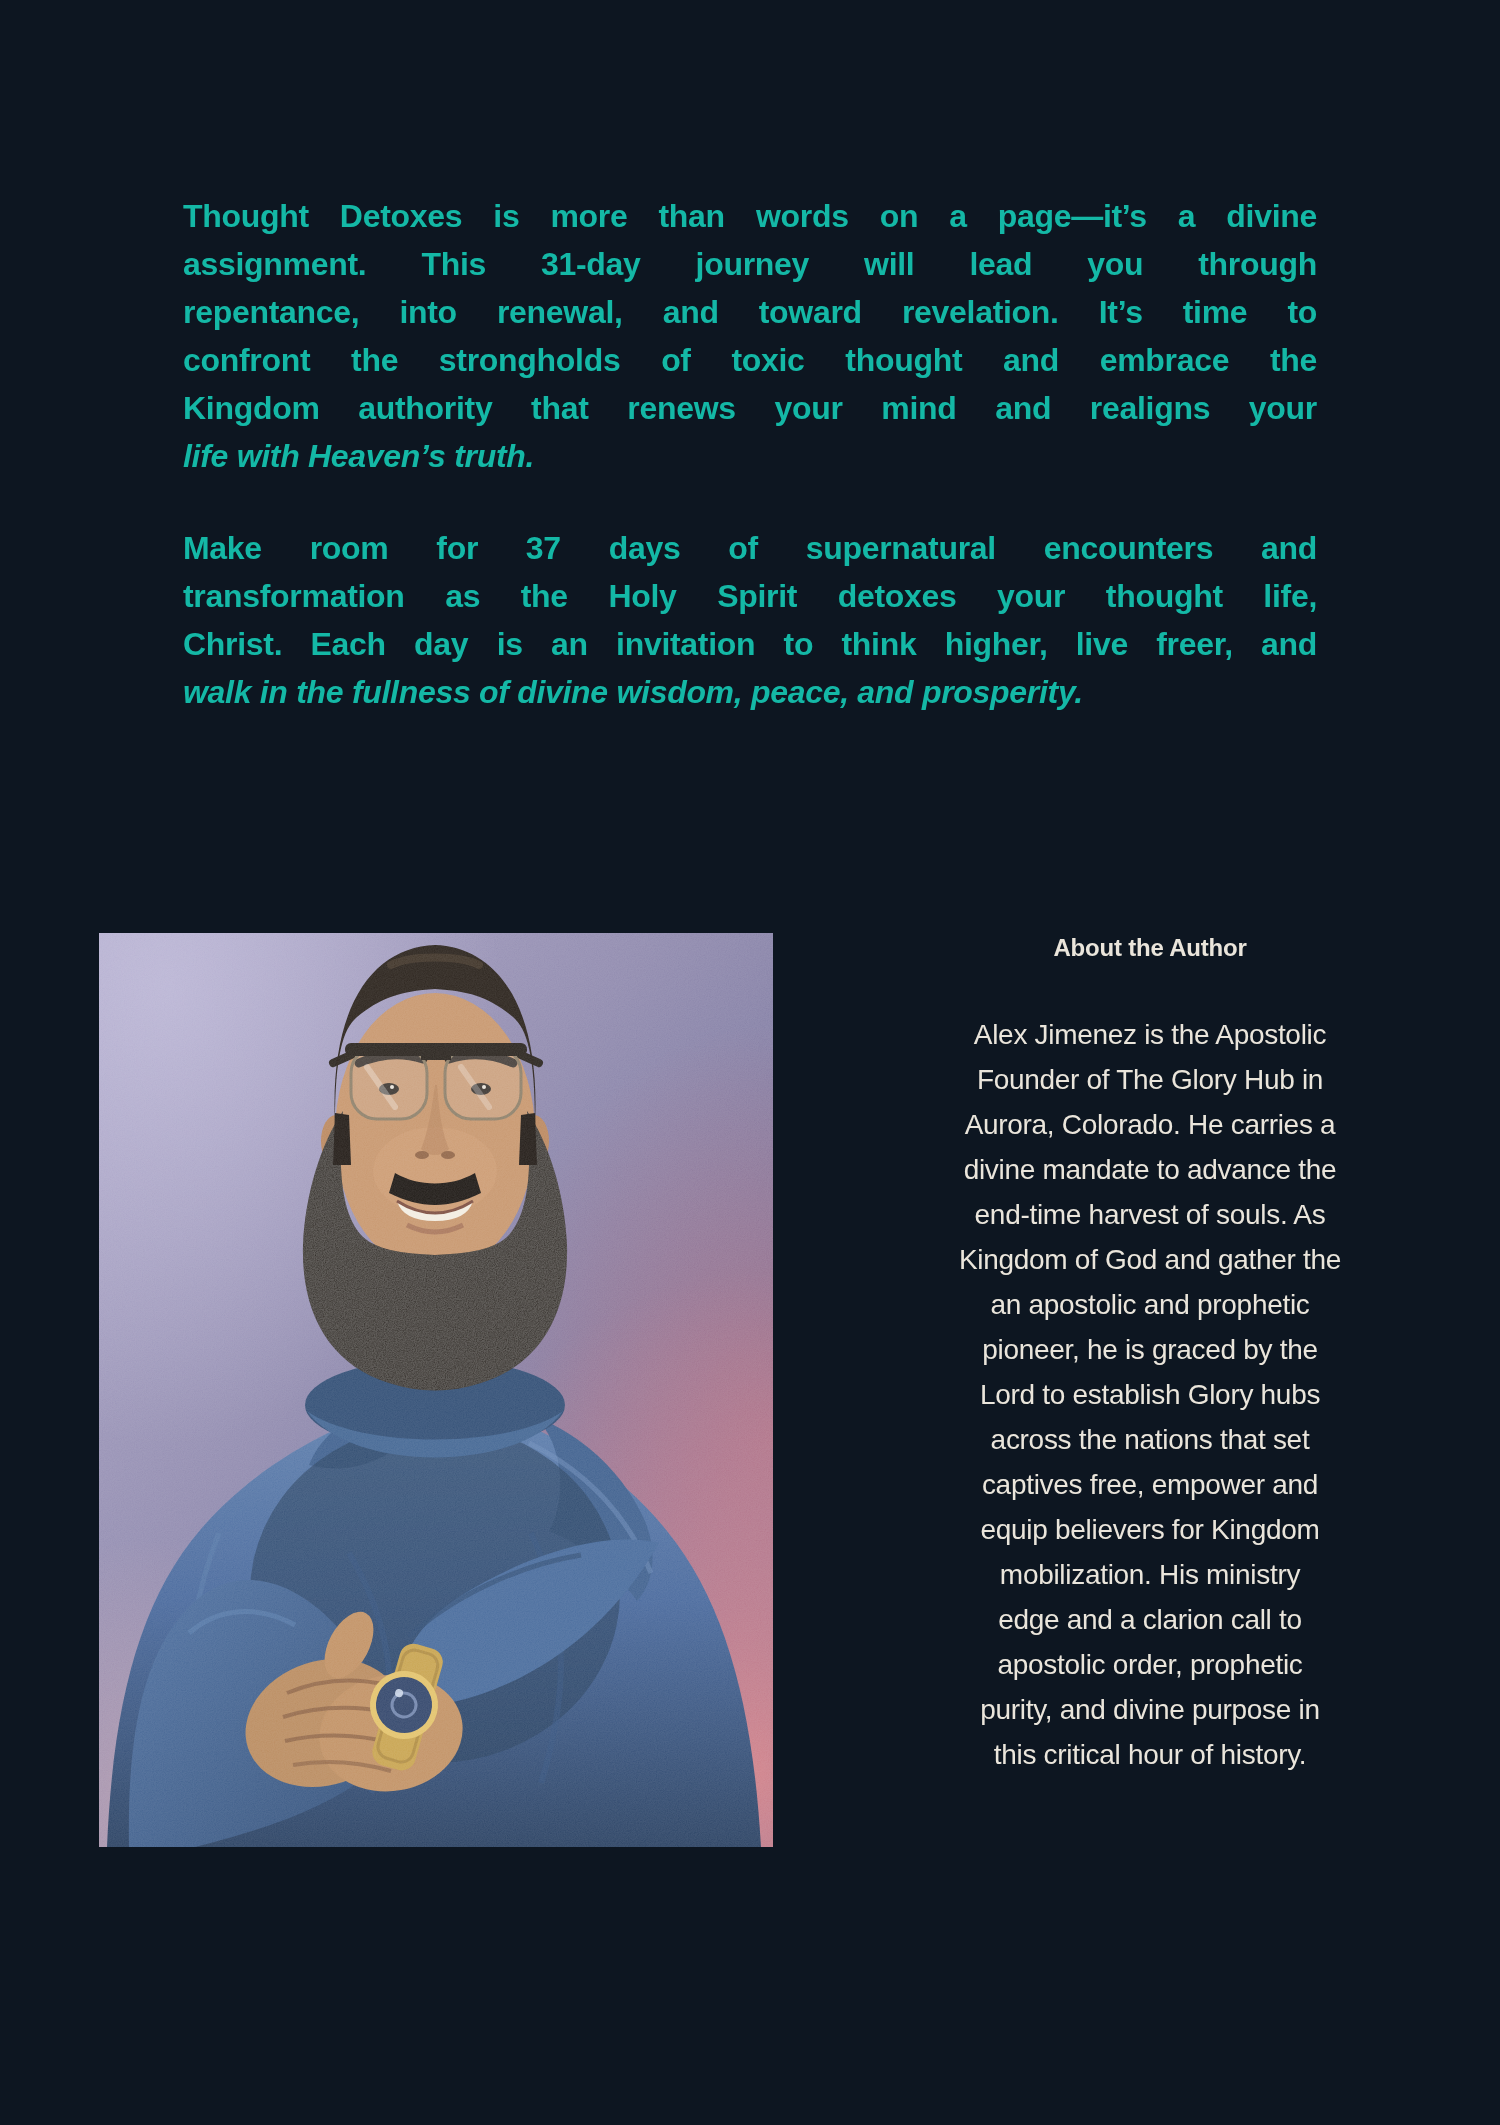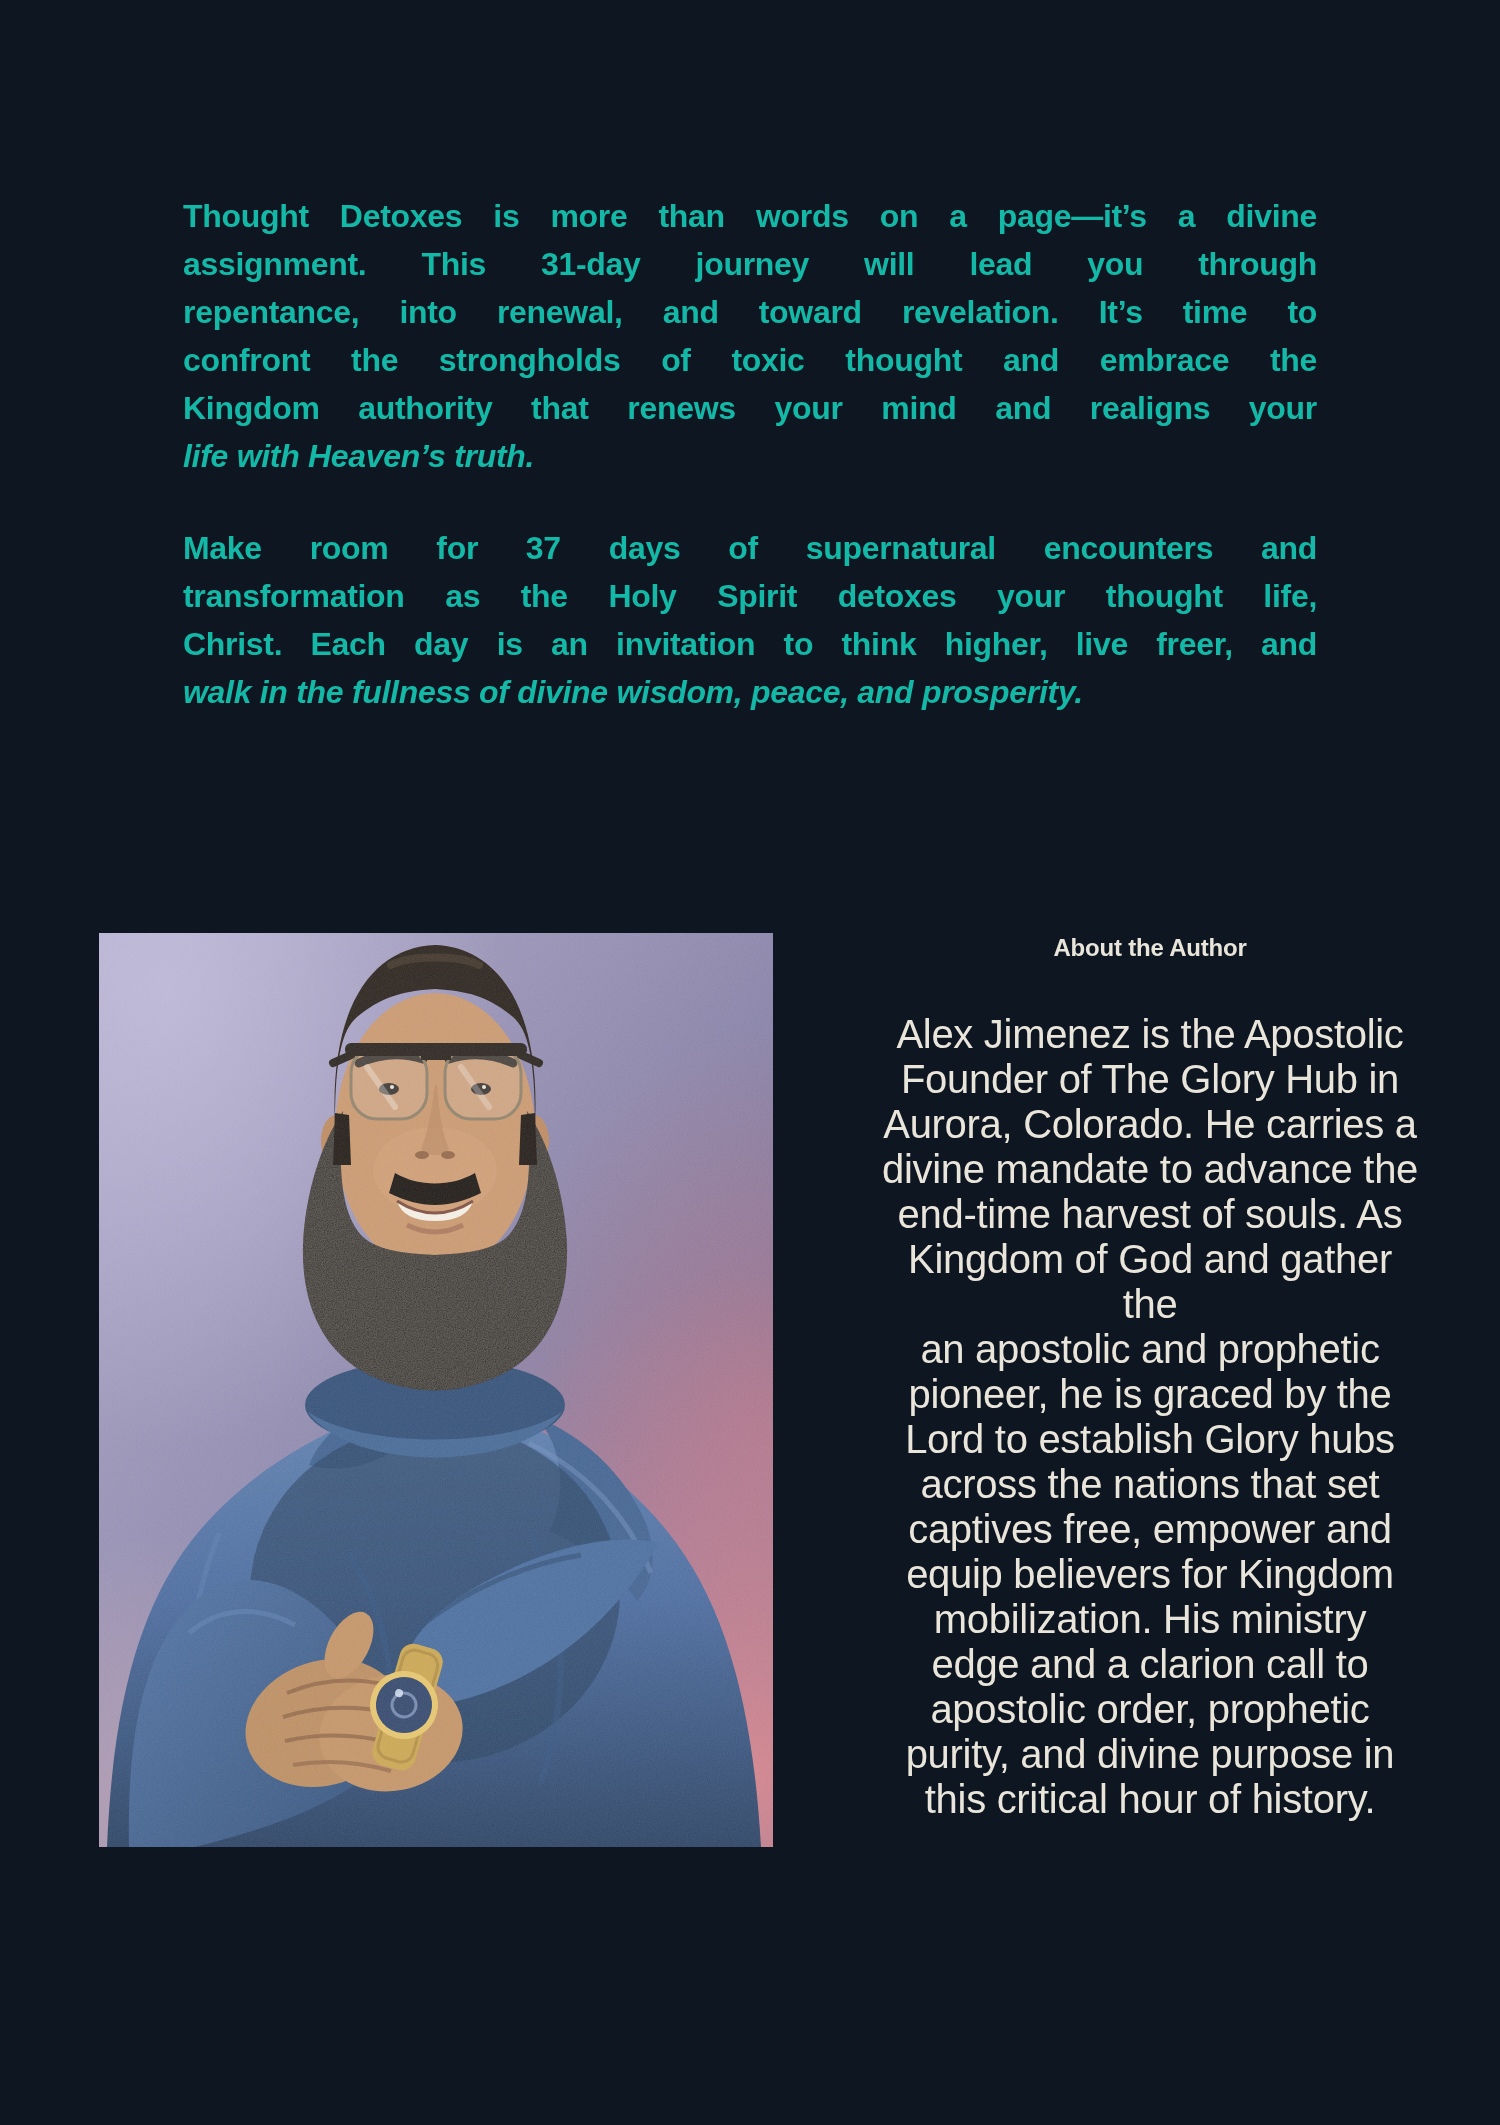--- a/index.html
+++ b/index.html
@@ -57,21 +57,21 @@
     color: #eae5db;
   }
   .author-heading {
     font-size: 24px;
     font-weight: bold;
     line-height: 48px;
     margin: 0 0 40px 0;
     letter-spacing: -0.2px;
   }
   .bio-line {
-    font-size: 40px;
+    font-size: 28px;
     font-weight: normal;
     line-height: 45px;
     letter-spacing: -0.3px;
   }
 </style>
 </head>
 <body>
 
 <div class="page">
 

